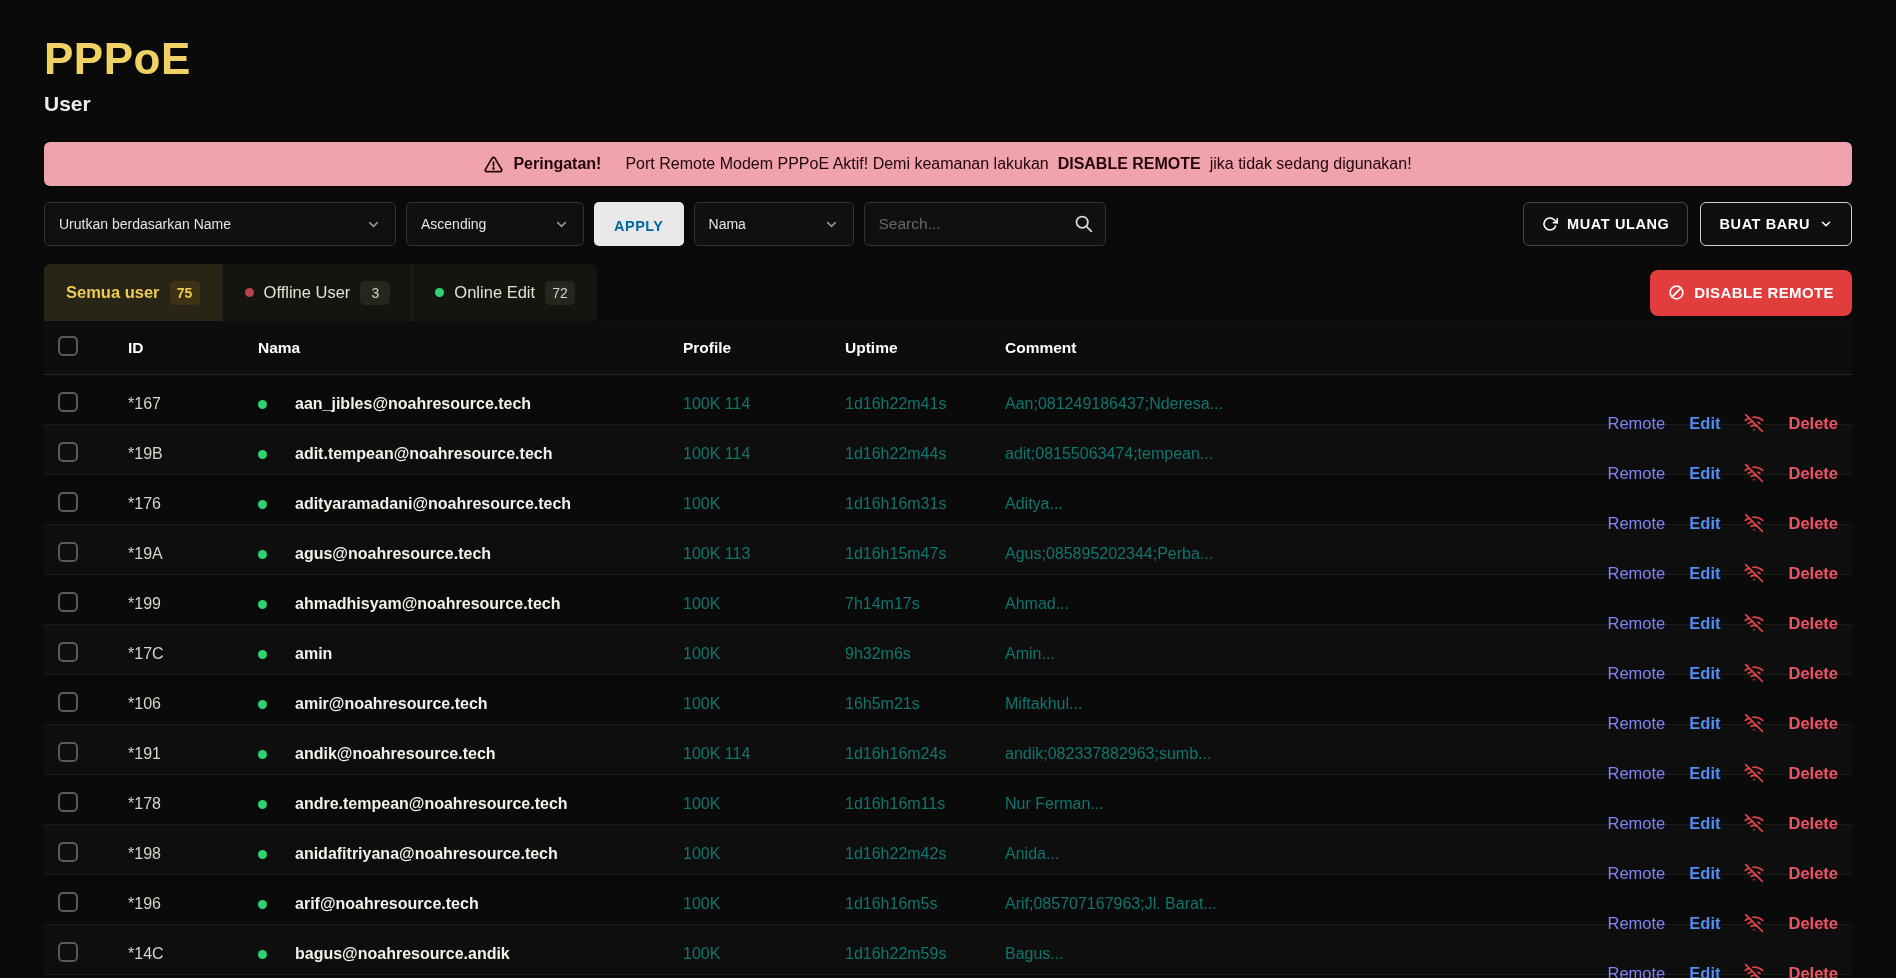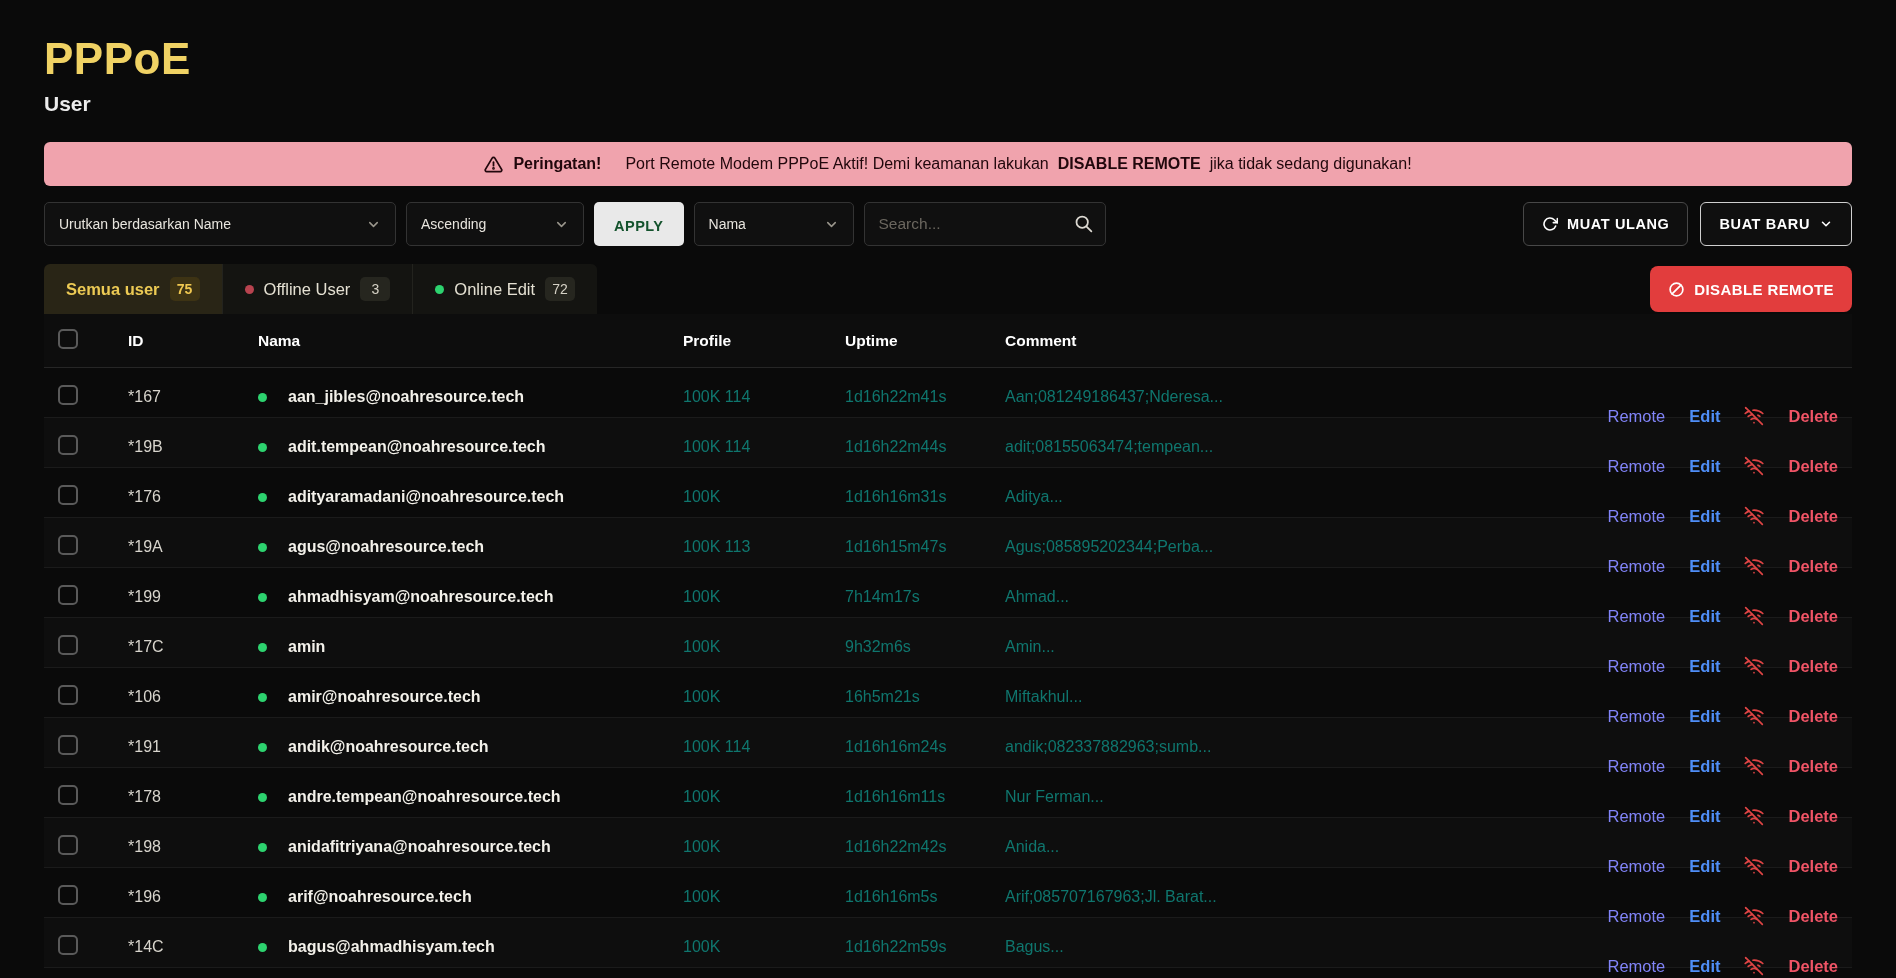--- a/index.html
+++ b/index.html
@@ -33,21 +33,21 @@
     border-radius:5px; display:flex; align-items:center;
     color:#e8e5de; font-size:14px; padding:0 14px; gap:10px;
     cursor:pointer;
   }
   .dropdown { justify-content:space-between; }
   .dd-sort { width:352px; }
   .dd-order { width:178px; }
   .dd-field { width:160px; }
   .chev { color:#9a968c; display:flex; }
   .btn-apply {
-    height:44px; background:#e9e9e9; color:#14532d; border:none; border-radius:5px;
+    height:44px; background:#e9e9e9; color:#0369a1; border:none; border-radius:5px;
     font-weight:bold; font-size:14.5px; letter-spacing:0.5px; padding:16px 20px; cursor:pointer;
     font-family:"Liberation Sans", sans-serif;
   }
   .search-box { width:242px; position:relative; }
   .search-box input {
     width:100%; height:44px; background:#101010; border:1px solid #333; border-radius:5px;
     color:#e8e5de; font-size:15.5px; padding:0 42px 0 14px; outline:none;
     font-family:"Liberation Sans", sans-serif;
   }
   .search-box input::placeholder { color:#6b675f; }
@@ -58,21 +58,21 @@
     color:#fff; font-weight:bold; font-size:14.5px; letter-spacing:0.6px;
     display:flex; align-items:center; gap:9px; padding:0 18px; cursor:pointer;
     font-family:"Liberation Sans", sans-serif;
   }
   .btn-light-border { border:1px solid #cfcfcf; }
 
   
   .tabs-row { margin-top:18px; display:flex; align-items:center; }
   .tabs { display:flex; background:#131310; border-radius:6px 6px 0 0; overflow:hidden; }
   .tab {
-    display:flex; align-items:center; gap:10px; padding:0 22px; height:50px;
+    display:flex; align-items:center; gap:10px; padding:0 22px; height:57px;
     font-size:16.5px; color:#e4e0d2; cursor:pointer; border-right:1px solid #23231e;
     background:#141411;
   }
   .tab:last-child { border-right:none; }
   .tab.active { background:rgba(240,200,80,0.10); color:#ecca54; font-weight:bold; }
   .tab-dot { width:9px; height:9px; border-radius:50%; }
   .dot-red { background:#b8434f; }
   .dot-green { background:#2dd36f; }
   .badge {
     min-width:30px; height:24px; padding:0 4px; border-radius:5px;
@@ -95,21 +95,21 @@
     align-items:center; height:50px; border-bottom:1px solid #1b1b1b;
   }
   .thead { height:54px; background:#0d0d0d; border-bottom:1px solid #262626; }
   .th { font-size:15.5px; font-weight:bold; color:#fff; }
   .tbody .tr:nth-child(even) { background:#0e0e0e; }
   .cbx {
     width:20px; height:20px; border:2px solid #5a5a5a; border-radius:5px;
     display:inline-block; margin-left:14px; cursor:pointer; background:transparent;
   }
   .cell-id { color:#d8d5cd; font-size:16px; }
-  .cell-name { display:flex; align-items:center; gap:21px; color:#f3f1ea; font-size:16px; font-weight:600; }
+  .cell-name { display:flex; align-items:center; gap:28px; color:#f3f1ea; font-size:16px; font-weight:600; }
   .status-dot { width:9px; height:9px; border-radius:50%; background:#2dd36f; flex:none; }
   .cell-muted { color:#0f766e; font-size:16px; overflow:hidden; white-space:nowrap; text-overflow:ellipsis; padding-right:14px; }
   .cell-actions {
     display:flex; align-items:center; justify-content:flex-end; gap:24px; padding-right:14px;
     font-size:16.5px;
     margin-top:38px;
   }
   .lnk { cursor:pointer; text-decoration:none; font-weight:500; }
   .lnk-remote { color:#8184f8; }
   .lnk-edit { color:#4f8ef7; font-weight:bold; }
@@ -541,21 +541,21 @@
       </span>
       <a class="lnk lnk-delete">Delete</a>
     </div>
   </div>
 
   <div class="tr">
     <div><span class="cbx"></span></div>
     <div class="cell-id">*14C</div>
     <div class="cell-name">
       <span class="status-dot"></span>
-      <span>bagus@ahmadhisyam.tech</span>
+      <span>bagus@noahresource.andik</span>
     </div>
     <div class="cell-muted">100K</div>
     <div class="cell-muted">1d16h22m59s</div>
     <div class="cell-muted">Bagus...</div>
     <div class="cell-actions">
       <a class="lnk lnk-remote">Remote</a>
       <a class="lnk lnk-edit">Edit</a>
       <span class="wifi-off">
         <svg width="20" height="20" viewBox="0 0 24 24" fill="none" stroke="currentColor" stroke-width="2" stroke-linecap="round" stroke-linejoin="round">
           <line x1="2" y1="2" x2="22" y2="22"></line>

